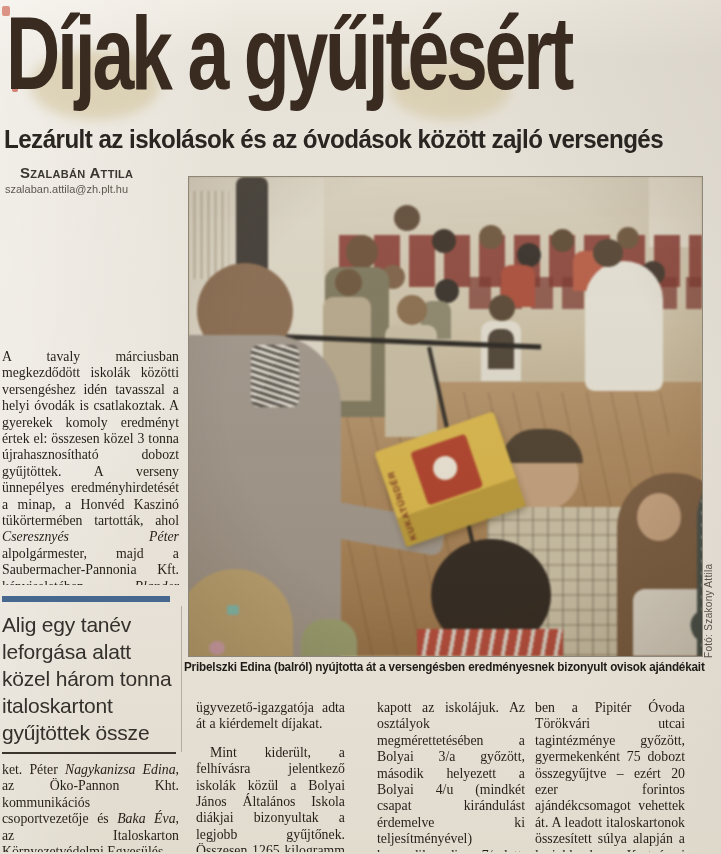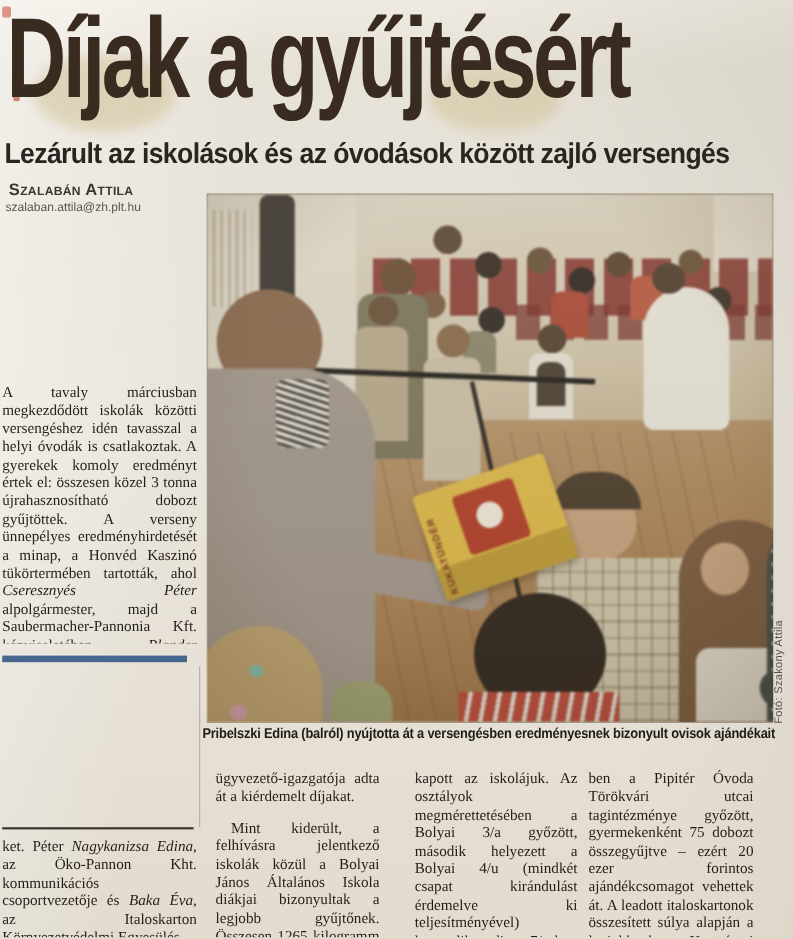--- a/index.html
+++ b/index.html
@@ -17,21 +17,21 @@
   .headline{
     position:absolute;left:6px;top:-6px;white-space:nowrap;
     font-size:94px;font-weight:bold;letter-spacing:-4px;color:#392b20;
     transform:scaleX(.80) scaleY(1.10);transform-origin:left top;
   }
   .subtitle{
     position:absolute;left:4px;top:124px;white-space:nowrap;
     font-size:26px;font-weight:bold;letter-spacing:-.6px;color:#292521;
     transform:scaleX(.93);transform-origin:left top;
   }
-  .byline-author{position:absolute;left:8px;top:164px;font-size:15px;font-weight:bold;
+  .byline-author{position:absolute;left:20px;top:164px;font-size:15px;font-weight:bold;
     font-variant:small-caps;letter-spacing:.3px;color:#3a3631;}
   .byline-email{position:absolute;left:5px;top:183px;font-size:11px;color:#5d5750;}
   
   .lead{position:absolute;left:11px;top:209px;width:162px;
     font-size:14.5px;line-height:17px;font-weight:bold;color:#232019;}
   .lead .loc{font-style:italic;}
   .serifcol{font-family:"Liberation Serif",serif;font-size:13.8px;line-height:16.4px;
     text-align:justify;color:#241e18;}
   .serifcol .nm{font-style:italic;}
   .col1a{position:absolute;left:2px;top:349px;width:177px;height:236px;overflow:hidden;}
@@ -77,20 +77,21 @@
 
   <div class="headline">Díjak a gyűjtésért</div>
   <div class="subtitle">Lezárult az iskolások és az óvodások között zajló versengés</div>
   <div class="byline-author">Szalabán Attila</div>
   <div class="byline-email">szalaban.attila@zh.plt.hu</div>
 
 
   <div class="serifcol col1a"><span>A tavaly márciusban megkezdődött iskolák közötti versengéshez idén tavasszal a helyi óvodák is csatlakoztak. A gyerekek komoly eredményt értek el: összesen közel 3 tonna újrahasznosítható dobozt gyűjtöttek. A verseny ünnepélyes eredményhirdetését a minap, a Honvéd Kaszinó tükörtermében tartották, ahol </span><span class="nm">Cseresznyés Péter</span><span> alpolgármester, majd a Saubermacher-Pannonia Kft. képviseletében </span><span class="nm">Plander Norbert</span></div>
 
   <div class="rule-blue"></div>
+  <div class="pullquote">Alig egy tanév leforgása alatt közel három tonna italoskartont gyűjtöttek össze</div>
   <div class="rule-dark"></div>
   <div class="colline"></div>
 
   <div class="serifcol col1b"><span>ket. Péter </span><span class="nm">Nagykanizsa Edina</span><span>, az Öko-Pannon Kht. kommunikációs csoportvezetője és </span><span class="nm">Baka Éva</span><span>, az Italoskarton Környezetvédelmi Egyesülés</span></div>
 
   <div class="photo">
     <div class="scene">
       <div class="abs" style="left:0;top:0;width:513px;height:230px;background:linear-gradient(175deg,#ddd4c1 0%,#d2c5a8 60%,#c4b08c 100%);"></div>
       <div class="abs" style="left:0;top:0;width:135px;height:210px;background:#e1d9c7;"></div>
       <div class="abs" style="left:460px;top:0;width:53px;height:70px;background:#e7dfcd;"></div>

